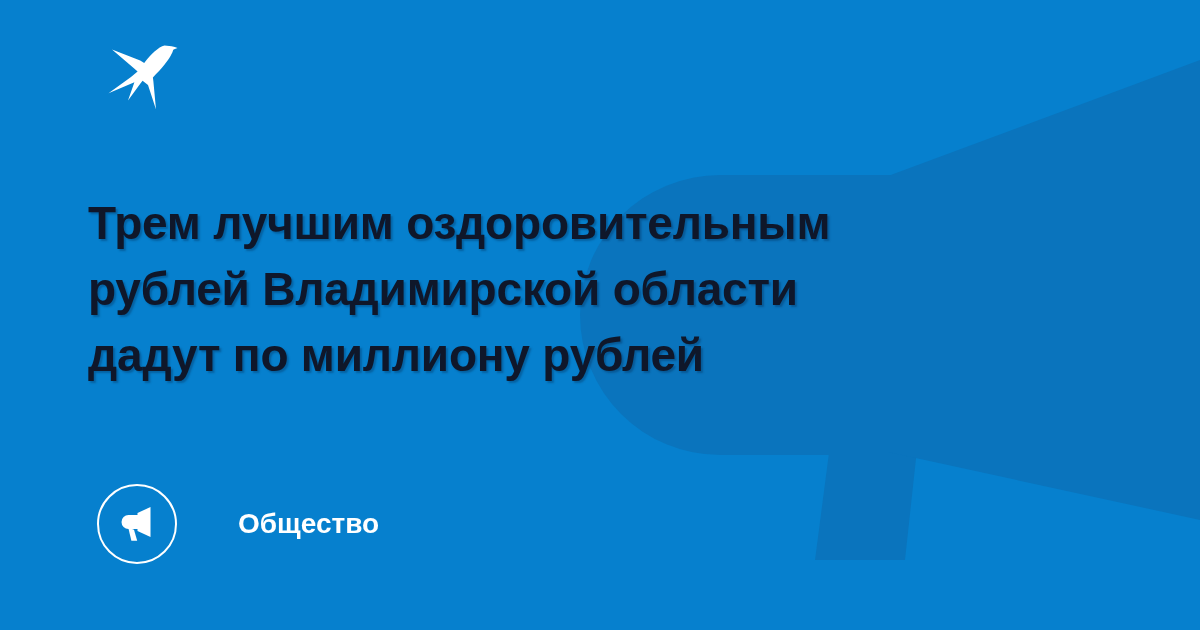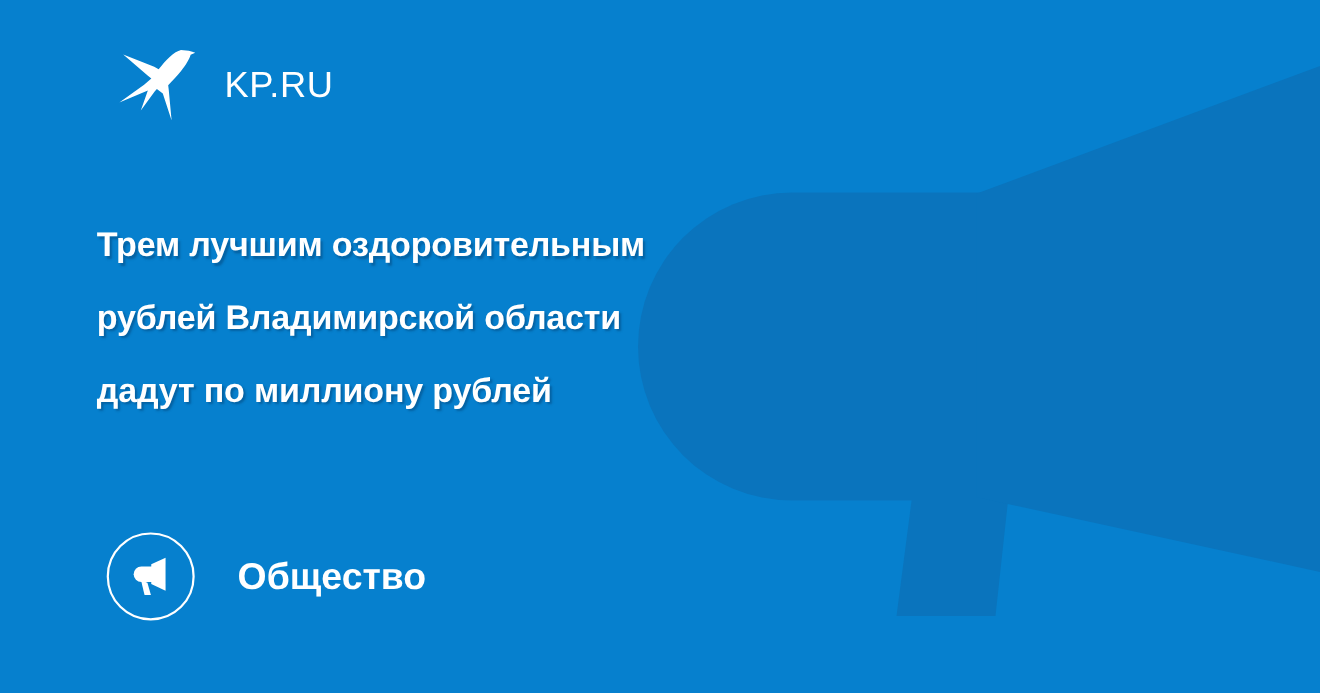--- a/index.html
+++ b/index.html
@@ -58,22 +58,22 @@
     font-family: "Liberation Sans", "DejaVu Sans", sans-serif;
   }
 
   
   .headline {
     position: absolute;
     left: 88px;
     top: 190px;
     width: 1010px;
     margin: 0;
-    color: #ffffff;
-    font-size: 31px;
+    color: #0f172a;
+    font-size: 46px;
     font-weight: bold;
     line-height: 66px;
     letter-spacing: -0.2px;
     text-shadow: 2px 2px 2px rgba(0, 40, 80, 0.35);
     font-family: "Liberation Sans", "DejaVu Sans", sans-serif;
   }
   .headline .hl-line {
     display: block;
     white-space: nowrap;
   }
@@ -95,23 +95,23 @@
     box-sizing: border-box;
     display: flex;
     align-items: center;
     justify-content: center;
     flex: 0 0 auto;
   }
   .category-circle svg {
     display: block;
   }
   .category-label {
-    margin-left: 39px;
+    margin-left: 61px;
     color: #ffffff;
-    font-size: 34px;
+    font-size: 28px;
     font-weight: bold;
     line-height: 1;
     white-space: nowrap;
     font-family: "Liberation Sans", "DejaVu Sans", sans-serif;
   }
 </style>
 </head>
 <body>
 
 <div class="card">
@@ -133,21 +133,20 @@
                L36.2 23.6 L8.0 12.5 L30.2 31.6
                L33.6 34.4 L27.0 40.0 L4.5 56.2
                L30.4 45.2 L24.0 63.5 L36.6 46.2
                L38.6 43.8 L44.0 48.0 L52.0 72.5
                L49.4 44.5 L48.9 40.4
                C53.2 36.2 57.2 31.8 60.6 27.6
                C65.4 21.6 68.4 16.2 69.3 12.8
                L70.9 12.1 L73.5 10.9 L70.8 10.1
                L67.6 9.2 Z"></path>
     </svg>
-    <div class="logo-word">KP.RU</div>
   </div>
 
   <h1 class="headline">
     <span class="hl-line">Трем лучшим оздоровительным</span>
     <span class="hl-line">рублей Владимирской области</span>
     <span class="hl-line">дадут по миллиону рублей</span>
   </h1>
 
   <div class="category">
     <div class="category-circle">

